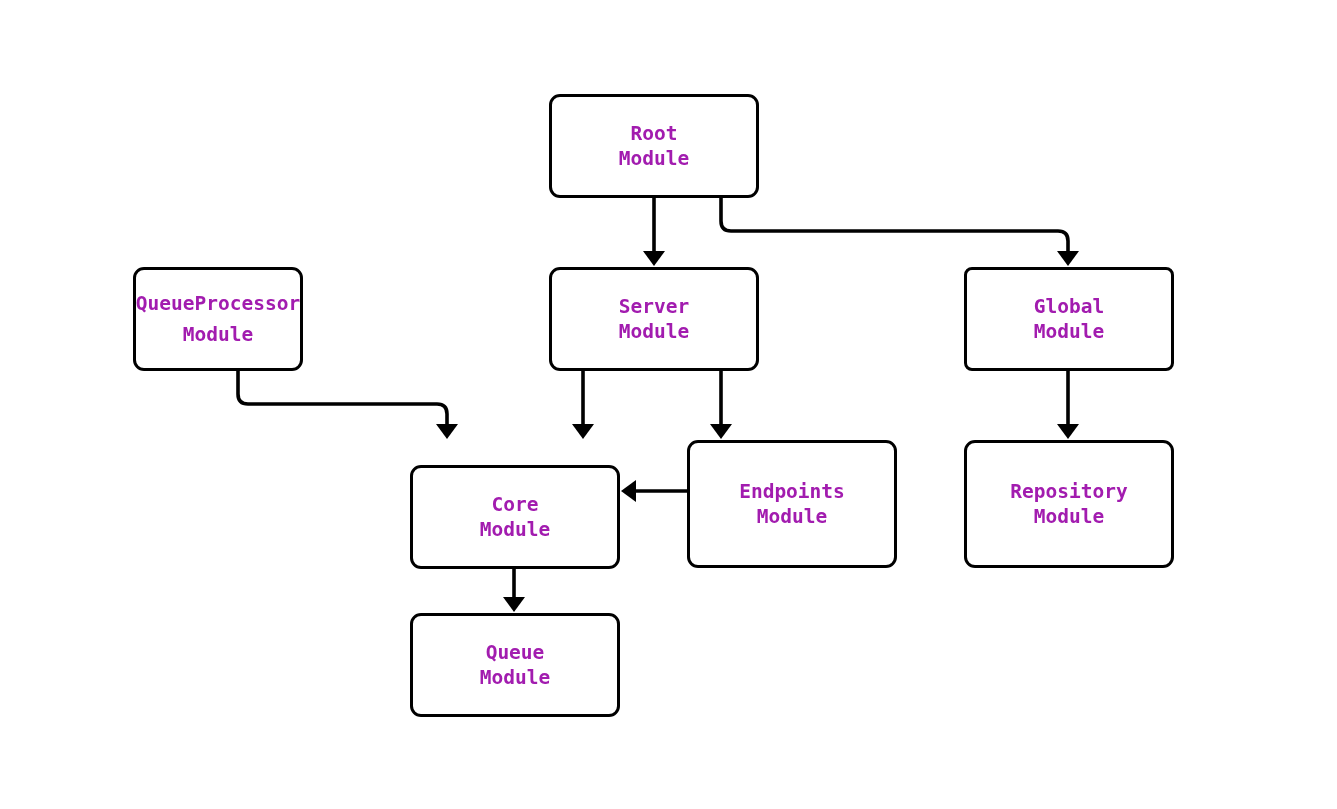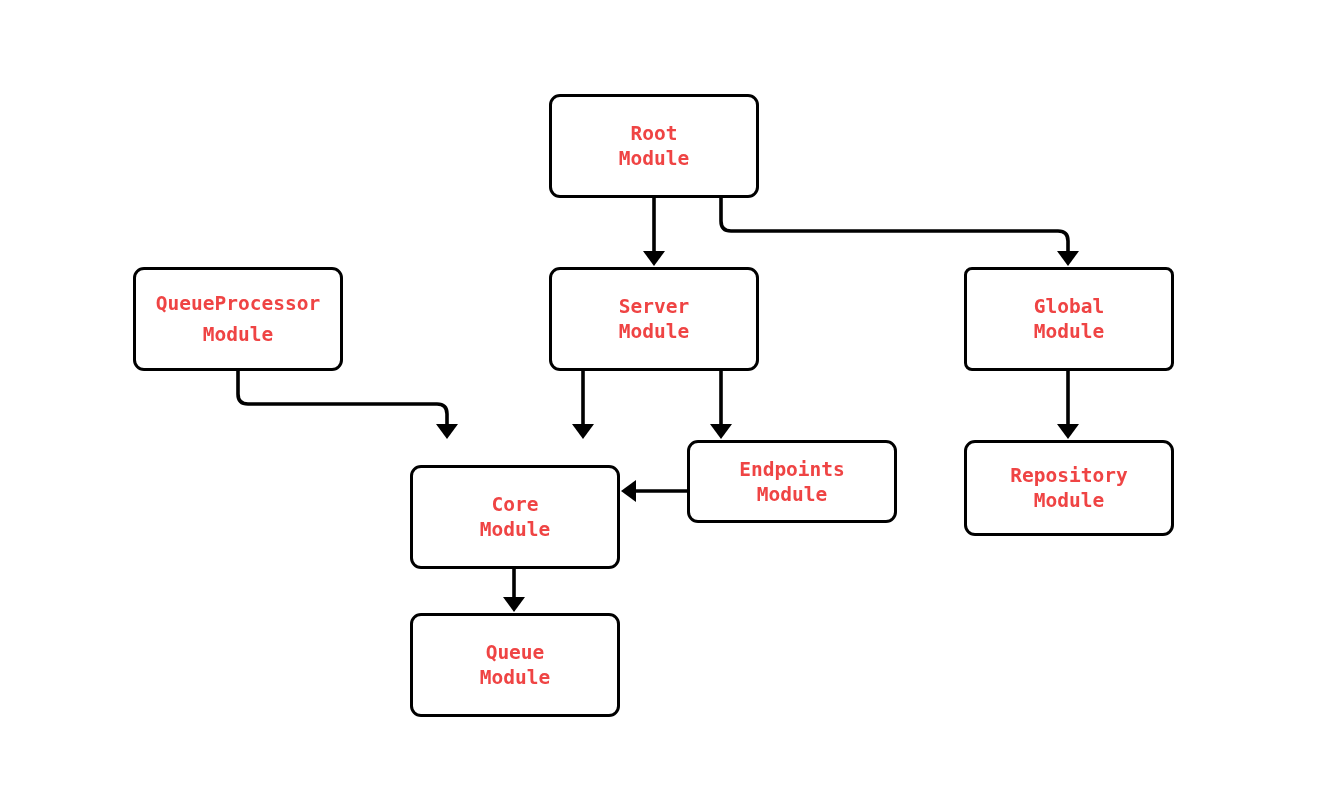--- a/index.html
+++ b/index.html
@@ -38,21 +38,21 @@
     align-items: center;
     justify-content: center;
     z-index: 2;
   }
   .node-line {
     display: block;
     font-family: "DejaVu Sans Mono", "Liberation Mono", monospace;
     font-size: 19.5px;
     font-weight: 700;
     line-height: 25px;
-    color: #ef4444;
+    color: #a21caf;
     white-space: pre;
     letter-spacing: 0px;
     text-align: center;
   }
 </style>
 </head>
 <body>
 
 <div id="diagram-root">
 
@@ -82,46 +82,46 @@
         <path d="M 621,491 L 636,480 L 636,502 Z" fill="#000000"></path>
         <path d="M 514,612 L 503,597 L 525,597 Z" fill="#000000"></path>
       </g>
   </svg>
 
   <div class="node" style="left:549px; top:94px; width:210px; height:104px;">
     <span class="node-line">Root</span>
     <span class="node-line">Module</span>
   </div>
 
-  <div class="node" style="left:133px; top:267px; width:210px; height:104px;gap:6px;">
+  <div class="node" style="left:133px; top:267px; width:170px; height:104px;gap:6px;">
     <span class="node-line">QueueProcessor</span>
     <span class="node-line">Module</span>
   </div>
 
   <div class="node" style="left:549px; top:267px; width:210px; height:104px;">
     <span class="node-line">Server</span>
     <span class="node-line">Module</span>
   </div>
 
   <div class="node" style="left:964px; top:267px; width:210px; height:104px;border-radius:8px;">
     <span class="node-line">Global</span>
     <span class="node-line">Module</span>
   </div>
 
   <div class="node" style="left:410px; top:440px; width:210px; height:104px;margin-top:25px;">
     <span class="node-line">Core</span>
     <span class="node-line">Module</span>
   </div>
 
-  <div class="node" style="left:687px; top:440px; width:210px; height:83px;">
+  <div class="node" style="left:687px; top:440px; width:210px; height:128px;">
     <span class="node-line">Endpoints</span>
     <span class="node-line">Module</span>
   </div>
 
-  <div class="node" style="left:964px; top:440px; width:210px; height:96px;">
+  <div class="node" style="left:964px; top:440px; width:210px; height:128px;">
     <span class="node-line">Repository</span>
     <span class="node-line">Module</span>
   </div>
 
   <div class="node" style="left:410px; top:613px; width:210px; height:104px;border-radius:11px;">
     <span class="node-line">Queue</span>
     <span class="node-line">Module</span>
   </div>
 
 </div>

